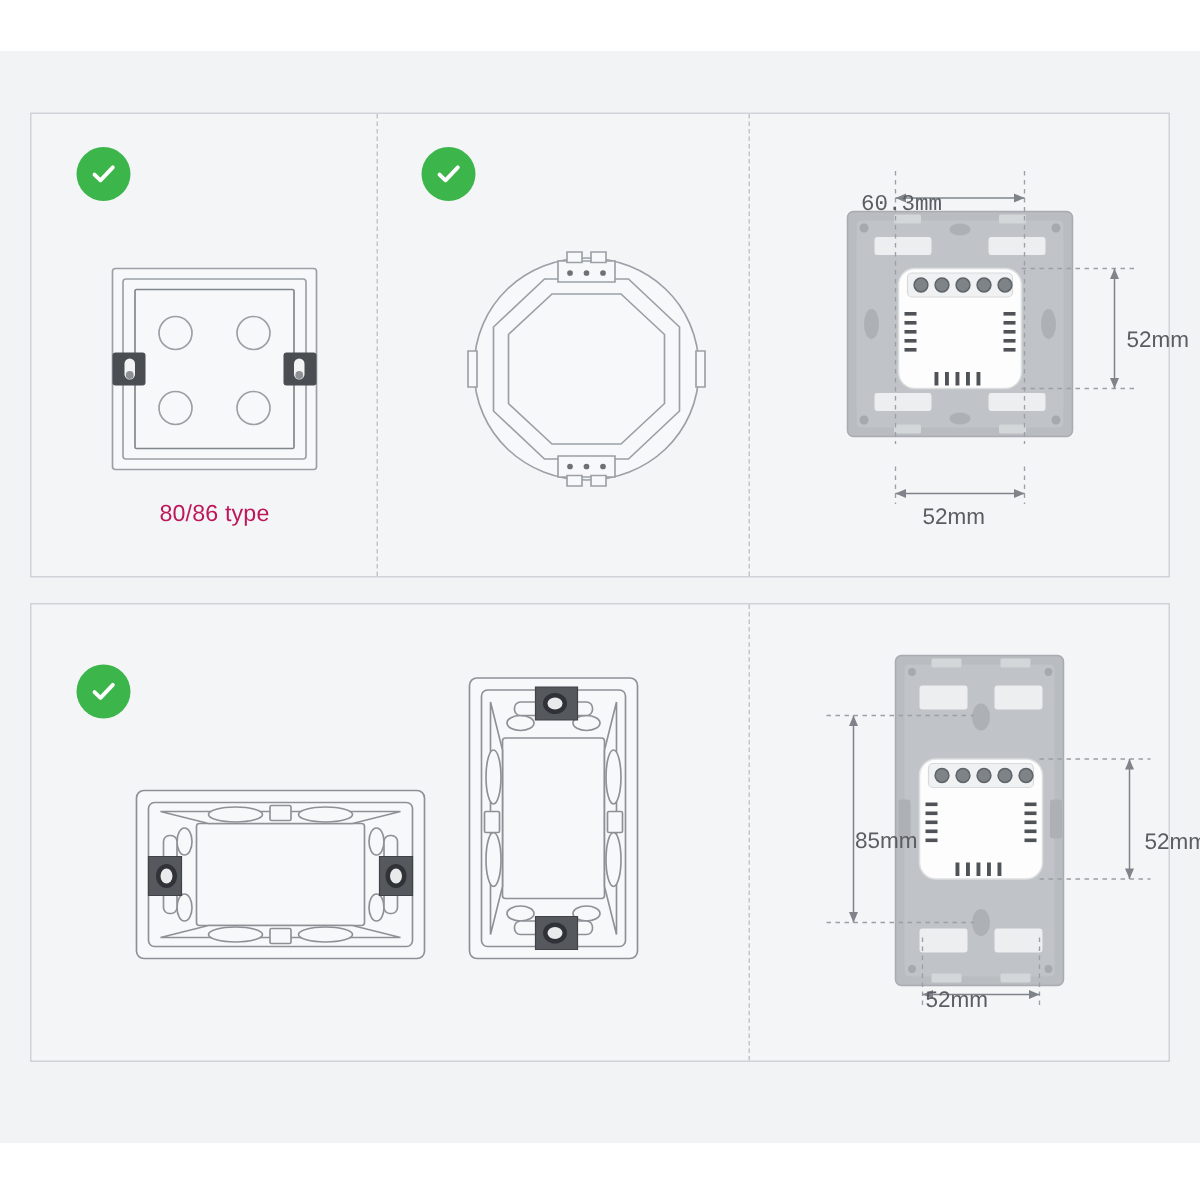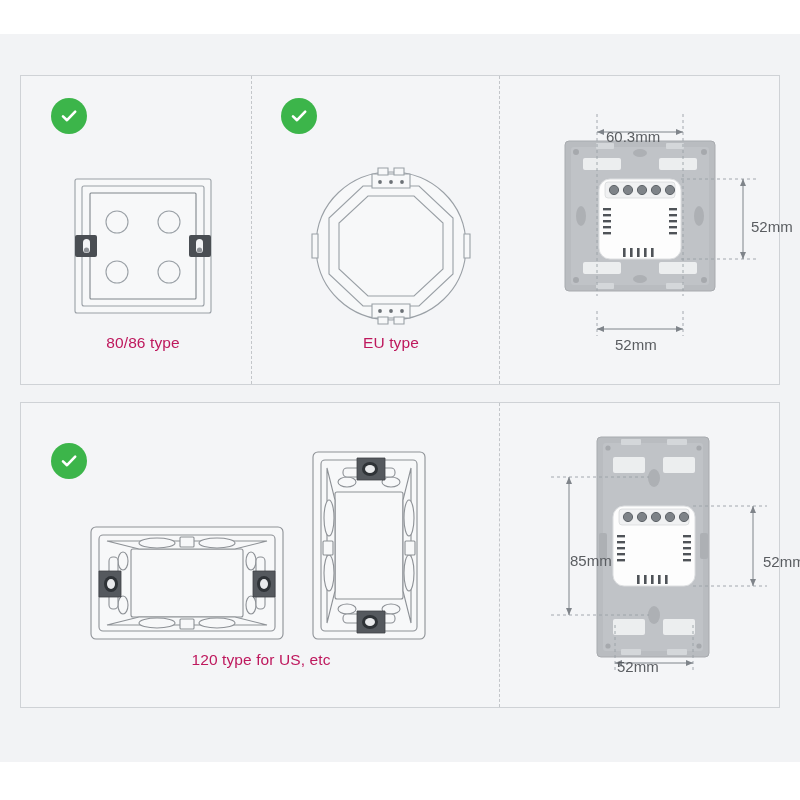--- a/index.html
+++ b/index.html
@@ -155,21 +155,20 @@
           <circle cx="74" cy="16" r="1.9"></circle>
           <circle cx="85" cy="16" r="1.9"></circle>
           <circle cx="96" cy="16" r="1.9"></circle>
           <circle cx="74" cy="145" r="1.9"></circle>
           <circle cx="85" cy="145" r="1.9"></circle>
           <circle cx="96" cy="145" r="1.9"></circle>
         </g>
       </svg>
     </div>
 
-    <div class="caption" style="left:285px; top:258px; width:170px;">EU type</div>
 
     <div class="art" style="left:510px; top:20px;">
       <svg width="240" height="260" viewBox="0 0 240 260">
 
         <g>
           <rect x="34" y="45" width="150" height="150" rx="4" fill="#b9bcc0" stroke="#a8abaf" stroke-width="1"></rect>
           <rect x="40" y="51" width="138" height="138" rx="3" fill="#c0c3c7" stroke="none"></rect>
 
           <rect x="52" y="62" width="38" height="12" rx="2" fill="#eceeef"></rect>
           <rect x="128" y="62" width="38" height="12" rx="2" fill="#eceeef"></rect>
@@ -237,21 +236,21 @@
           <path d="M66 36 L73 33 L73 39 Z"></path>
           <path d="M152 36 L145 33 L145 39 Z"></path>
           <path d="M66 233 L73 230 L73 236 Z"></path>
           <path d="M152 233 L145 230 L145 236 Z"></path>
           <path d="M212 83 L209 90 L215 90 Z"></path>
           <path d="M212 163 L209 156 L215 156 Z"></path>
         </g>
       </svg>
     </div>
 
-    <div class="dim-label" style="left:585px; top:52px;">60.3mm</div>
+    <div class="dim-label" style="left:553px; top:52px;font-family:Liberation Mono, monospace;">60.3mm</div>
     <div class="dim-label" style="left:730px; top:142px;">52mm</div>
     <div class="dim-label" style="left:594px; top:260px;">52mm</div>
   </div>
 
   <div class="panel panel-bottom">
 
     <div class="vdivider" style="left:478px;"></div>
 
     <div class="check-badge" style="left:30px; top:40px; background:#3cb54a;">
       <svg width="22" height="22" viewBox="0 0 22 22">
@@ -320,21 +319,20 @@
           <ellipse cx="61" cy="21" rx="5" ry="4" fill="#e9eaec"></ellipse>
         </g>
         <g>
           <path d="M48 163 L76 163 L76 185 L48 185 Z" fill="#55595e" stroke="#3f4347" stroke-width="0.8"></path>
           <ellipse cx="61" cy="174" rx="8" ry="7" fill="#2f3337"></ellipse>
           <ellipse cx="61" cy="174" rx="5" ry="4" fill="#e9eaec"></ellipse>
         </g>
       </svg>
     </div>
 
-    <div class="caption" style="left:110px; top:248px; width:260px;">120 type for US, etc</div>
 
     <div class="art" style="left:508px; top:12px;">
       <svg width="250" height="270" viewBox="0 0 250 270">
 
         <g>
           <rect x="68" y="22" width="112" height="220" rx="4" fill="#b9bcc0" stroke="#a8abaf" stroke-width="1"></rect>
           <rect x="74" y="28" width="100" height="208" rx="3" fill="#c0c3c7" stroke="none"></rect>
           <rect x="84" y="42" width="32" height="16" rx="2" fill="#eceeef"></rect>
           <rect x="134" y="42" width="32" height="16" rx="2" fill="#eceeef"></rect>
           <rect x="84" y="204" width="32" height="16" rx="2" fill="#eceeef"></rect>

